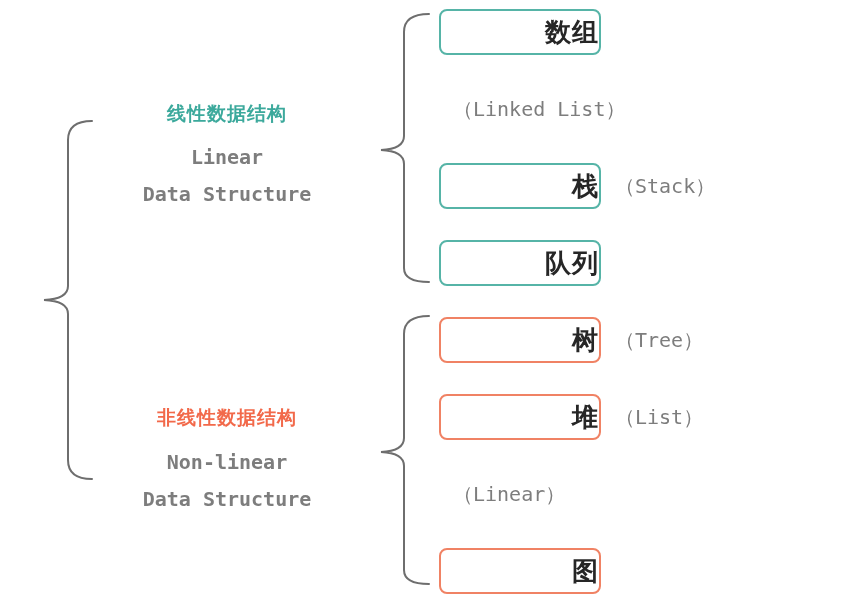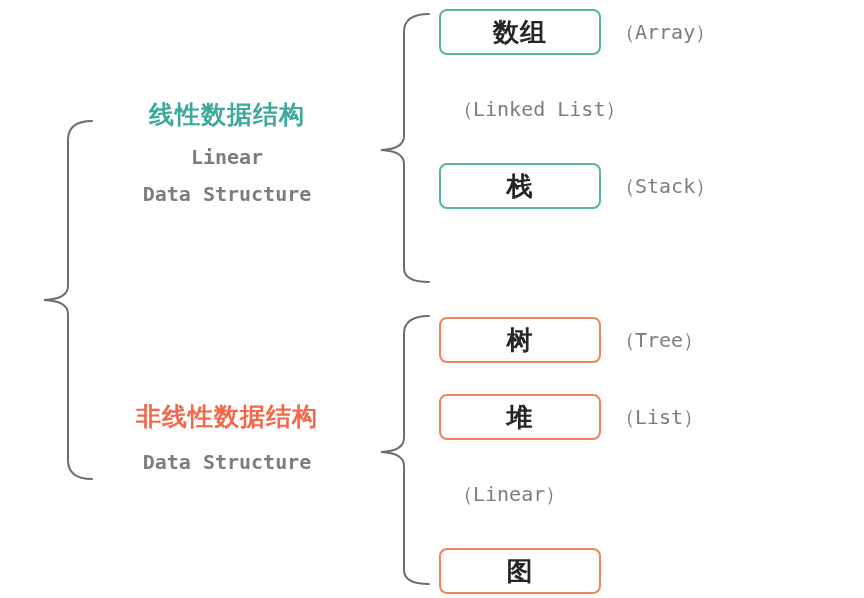--- a/index.html
+++ b/index.html
@@ -33,21 +33,21 @@
     stroke-width: 2;
     stroke-linecap: round;
   }
   .group-label {
     position: absolute;
     left: 77px;
     width: 300px;
     text-align: center;
   }
   .group-label .zh {
-    font-size: 25px;
+    font-size: 19px;
     font-weight: bold;
     line-height: 34px;
     margin-bottom: 8px;
     letter-spacing: 1px;
   }
   .group-label.linear .zh { color: var(--teal); }
   .group-label.nonlinear .zh { color: var(--orange); font-family: Liberation Mono, monospace; }
   .group-label .en {
     font-family: "DejaVu Sans Mono", "Liberation Mono", monospace;
     font-size: 20px;
@@ -61,21 +61,21 @@
     height: 46px;
     display: flex;
     align-items: center;
   }
   .row .box {
     width: 162px;
     height: 46px;
     border-radius: 8px;
     display: flex;
     align-items: center;
-    justify-content: center;
+    justify-content: flex-end;
     background: var(--bg);
     border: 2px solid var(--teal-border);
   }
   .row.g-nonlinear .box { border-color: var(--orange-border); }
   .row .box span {
     font-size: 26px;
     font-weight: bold;
     color: var(--box-text);
     letter-spacing: 1px;
   }
@@ -99,42 +99,45 @@
   </svg>
 
   <div class="group-label linear" style="top:97px">
     <div class="zh">线性数据结构</div>
     <div class="en">Linear</div>
     <div class="en">Data Structure</div>
   </div>
 
   <div class="group-label nonlinear" style="top:402px">
     <div class="zh">非线性数据结构</div>
+    <div class="en">Non-linear</div>
     <div class="en">Data Structure</div>
   </div>
 
   <div class="row g-linear" style="top:9px">
     <div class="box">
       <span>数组</span>
     </div>
-    <div class="en">（Array）</div>
   </div>
 
   <div class="row g-linear" style="top:86px">
     <div class="en">（Linked List）</div>
   </div>
 
   <div class="row g-linear" style="top:163px">
     <div class="box">
       <span>栈</span>
     </div>
     <div class="en">（Stack）</div>
   </div>
 
   <div class="row g-linear" style="top:240px">
+    <div class="box">
+      <span>队列</span>
+    </div>
   </div>
 
   <div class="row g-nonlinear" style="top:317px">
     <div class="box">
       <span>树</span>
     </div>
     <div class="en">（Tree）</div>
   </div>
 
   <div class="row g-nonlinear" style="top:394px">

